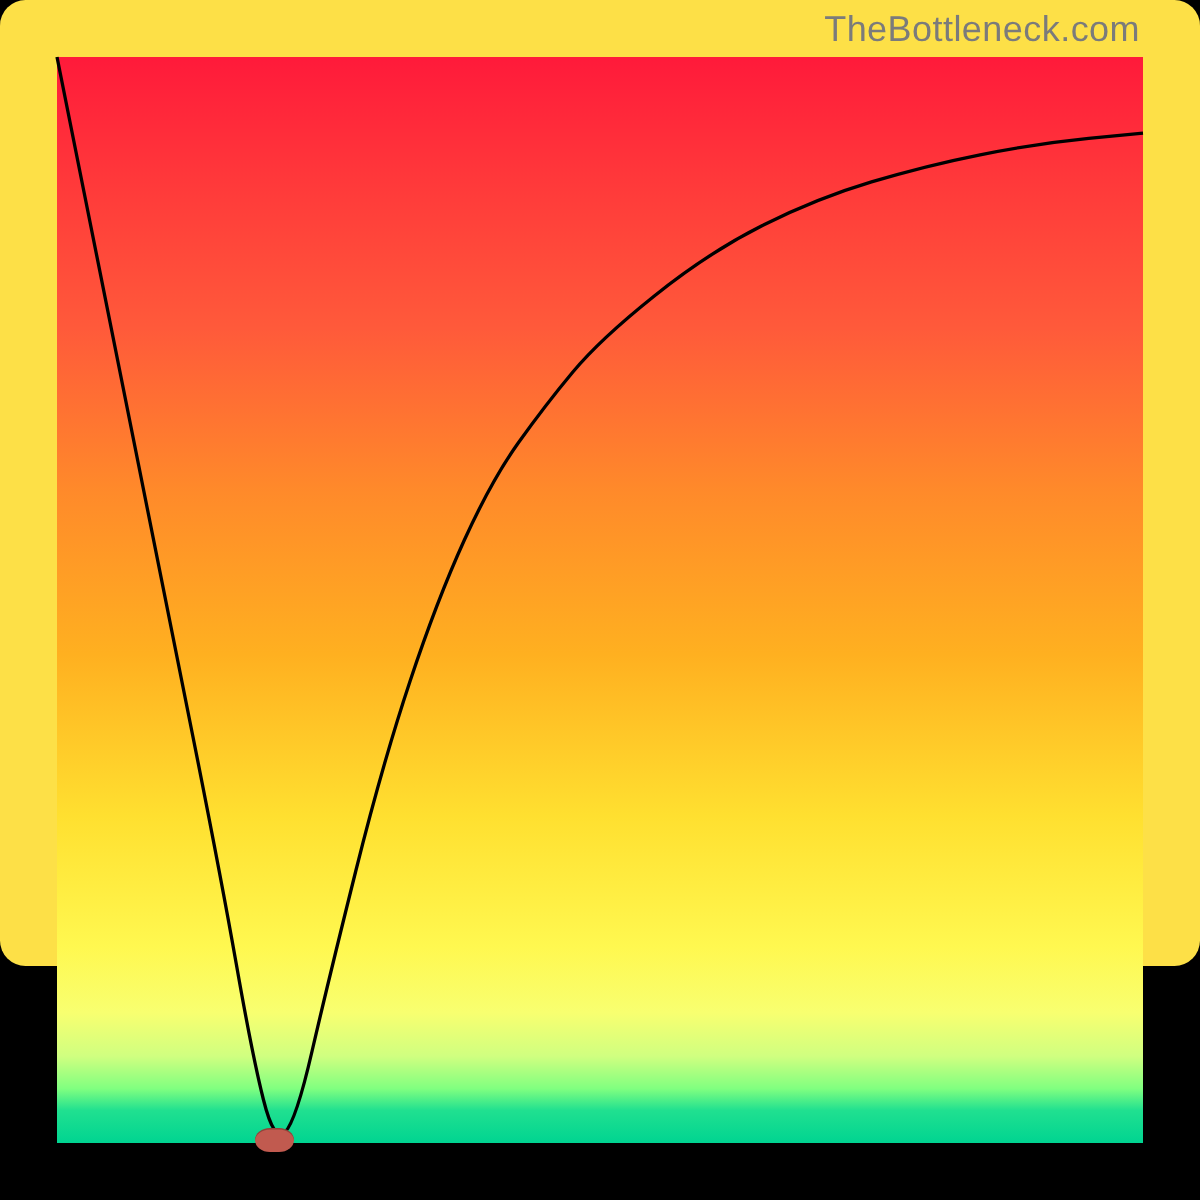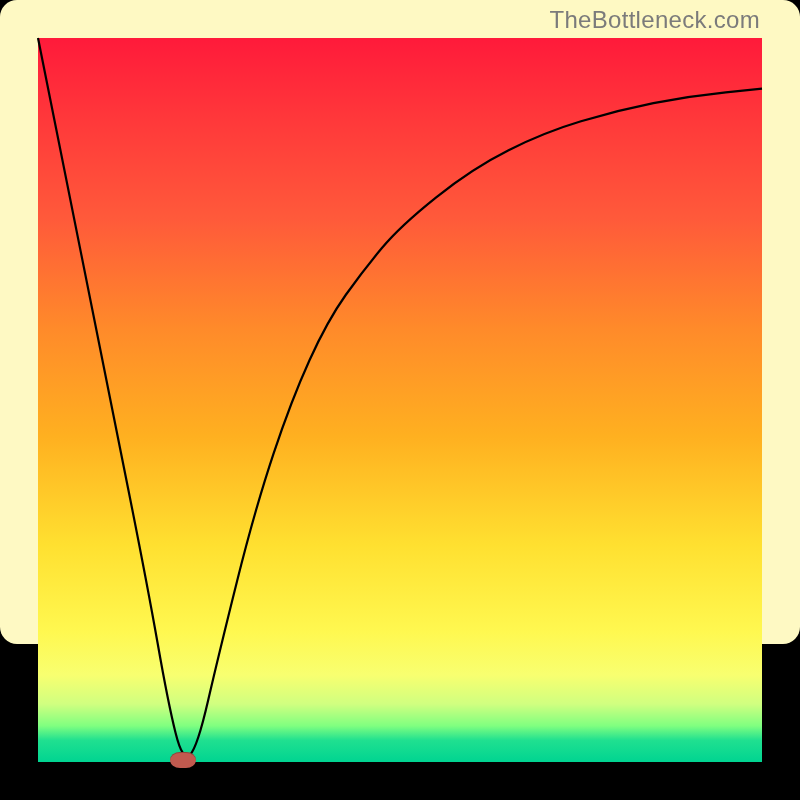--- a/index.html
+++ b/index.html
@@ -7,21 +7,21 @@
     padding: 0;
     width: 800px;
     height: 800px;
     background: #000;
     font-family: Arial, Helvetica, sans-serif;
   }
   .frame {
     position: relative;
     width: 800px;
     height: 644px;
-    background: #fef9c3;
+    background: #fde047;
     border-radius: 17px;
   }
   .plot-area {
     position: absolute;
     left: 38px;
     top: 38px;
     width: 724px;
     height: 724px;
     
     background: linear-gradient(

